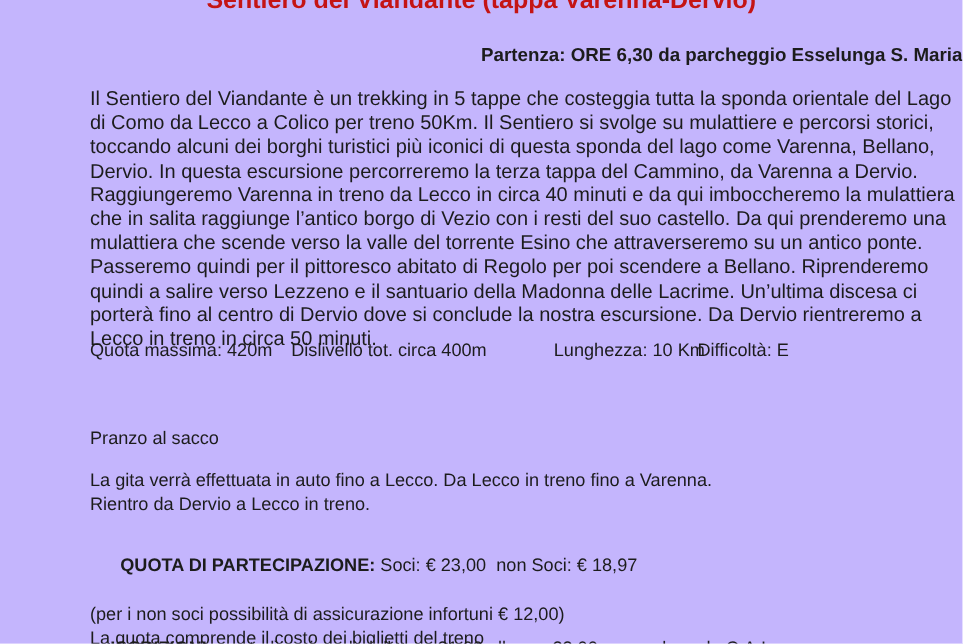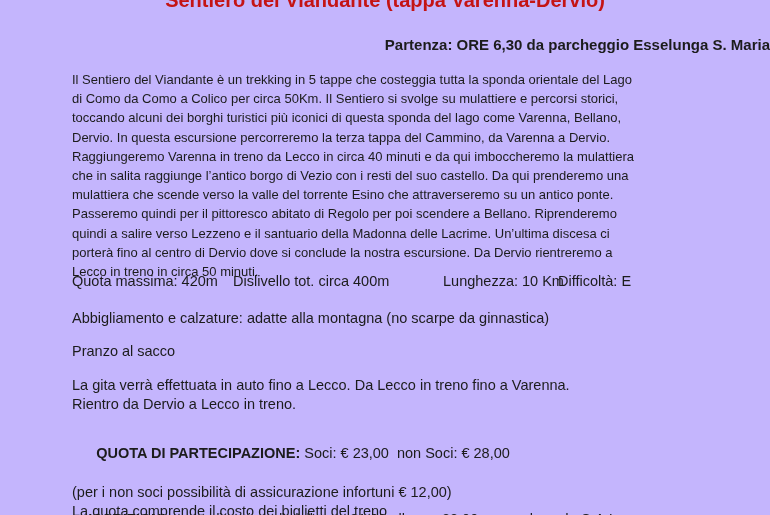--- a/index.html
+++ b/index.html
@@ -36,21 +36,21 @@
     text-align: right;
     font-size: 15px;
     line-height: 17px;
     font-weight: bold;
     white-space: pre;
   }
   .intro {
     position: absolute;
     top: 70px;
     left: 72px;
-    font-size: 13px;
+    font-size: 16px;
     line-height: 19.2px;
   }
   .intro .line {
     white-space: pre;
   }
   .stats-row {
     position: absolute;
     top: 272px;
     left: 72px;
     width: 640px;
@@ -101,51 +101,50 @@
 <body>
 
 <div class="page">
 
   <div class="doc-title">Sentiero del Viandante (tappa Varenna-Dervio)</div>
 
   <div class="doc-subtitle">Partenza: ORE 6,30 da parcheggio Esselunga S. Maria</div>
 
   <div class="intro">
       <div class="line">Il Sentiero del Viandante è un trekking in 5 tappe che costeggia tutta la sponda orientale del Lago</div>
-      <div class="line">di Como da Como a Colico per circa 50Km. Il Sentiero si svolge su mulattiere e percorsi storici,</div>
+      <div class="line">di Como da Lecco a Colico per treno 50Km. Il Sentiero si svolge su mulattiere e percorsi storici,</div>
       <div class="line">toccando alcuni dei borghi turistici più iconici di questa sponda del lago come Varenna, Bellano,</div>
       <div class="line">Dervio. In questa escursione percorreremo la terza tappa del Cammino, da Varenna a Dervio.</div>
       <div class="line">Raggiungeremo Varenna in treno da Lecco in circa 40 minuti e da qui imboccheremo la mulattiera</div>
       <div class="line">che in salita raggiunge l’antico borgo di Vezio con i resti del suo castello. Da qui prenderemo una</div>
       <div class="line">mulattiera che scende verso la valle del torrente Esino che attraverseremo su un antico ponte.</div>
       <div class="line">Passeremo quindi per il pittoresco abitato di Regolo per poi scendere a Bellano. Riprenderemo</div>
       <div class="line">quindi a salire verso Lezzeno e il santuario della Madonna delle Lacrime. Un’ultima discesa ci</div>
       <div class="line">porterà fino al centro di Dervio dove si conclude la nostra escursione. Da Dervio rientreremo a</div>
       <div class="line">Lecco in treno in circa 50 minuti.</div>
     </div>
 
   <div class="stats-row">
     <span class="stat-1">Quota massima: 420m</span>
     <span class="stat-2">Dislivello tot. circa 400m</span>
     <span class="stat-3">Lunghezza: 10 Km</span>
     <span class="stat-4">Difficoltà: E</span>
   </div>
 
-  <div class="text-line pos-equipment">Abbigliamento e calzature: adatte alla montagna (no scarpe da ginnastica)</div>
 
   <div class="text-line pos-lunch">Pranzo al sacco</div>
 
   <div class="multi-line pos-transport">
       <div class="line">La gita verrà effettuata in auto fino a Lecco. Da Lecco in treno fino a Varenna.</div>
       <div class="line">Rientro da Dervio a Lecco in treno.</div>
     </div>
 
   <div class="multi-line pos-fee">
     <div class="line">
-      <span class="bold-label">QUOTA DI PARTECIPAZIONE:</span><span class="label-value"> Soci: € 23,00  non Soci: € 28,00</span>
+      <span class="bold-label">QUOTA DI PARTECIPAZIONE:</span><span class="label-value"> Soci: € 23,00  non Soci: € 18,97</span>
     </div>
     <div class="line">(per i non soci possibilità di assicurazione infortuni € 12,00)</div>
     <div class="line">La quota comprende il costo dei biglietti del treno</div>
   </div>
 
   <div class="text-line pos-registration">
     <span class="bold-label">ISCRIZIONI:</span><span class="label-value"> martedì e giovedì dalle ore 21.00 alle ore 23.00 presso la sede C.A.I.</span>
   </div>
 
   <div class="text-line pos-payment">

